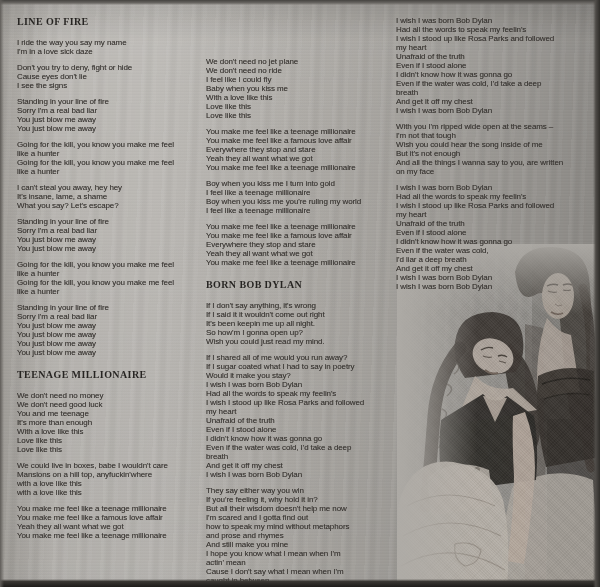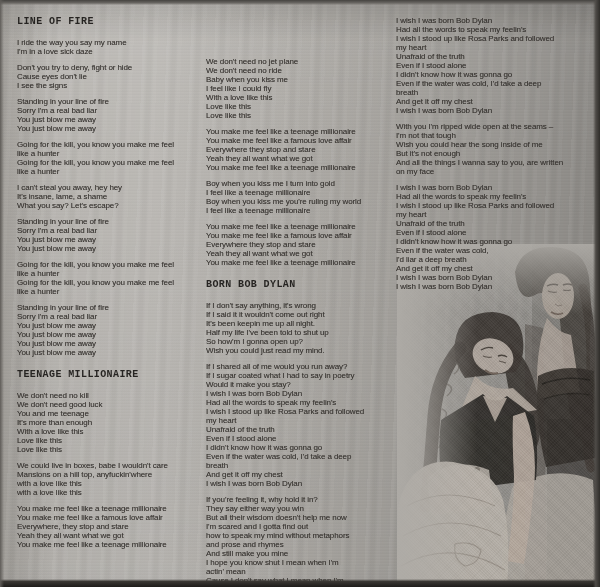--- a/index.html
+++ b/index.html
@@ -26,21 +26,21 @@
     background:linear-gradient(270deg,#2e2c29 0%,#4e4b47 60%,rgba(0,0,0,0) 100%);}
   .edge-left{position:absolute;left:0;top:0;width:4px;height:587px;z-index:6;
     background:linear-gradient(90deg,#5f5c58 0%,rgba(0,0,0,0) 100%);}
 
   
   .col{position:absolute;z-index:3;}
   .col-1{left:17px;top:14px;width:194px;}
   .col-2{left:206px;top:16px;width:188px;margin-top:41px;}
   .col-3{left:396px;top:16px;width:204px;}
   .song-heading{
-    font-family:Liberation Mono, monospace;
+    font-family:Liberation Serif, serif;
     font-weight:700;font-size:10px;letter-spacing:0.4px;
     color:rgba(26,24,22,0.92);
     margin:12px 0 11px 0;white-space:nowrap;
   }
   .col .song-heading:first-child{margin-top:2px;}
   .stanza{margin:0 0 7px 0;}
   .line{
     font-size:8px;line-height:9px;letter-spacing:-0.1px;
     color:rgba(52,49,46,0.88);white-space:nowrap;
     text-shadow:0 0 0.4px rgba(52,49,46,0.55);
@@ -176,48 +176,47 @@
     <div class="stanza">
       <div class="line">Standing in your line of fire</div>
       <div class="line">Sorry I'm a real bad liar</div>
       <div class="line">You just blow me away</div>
       <div class="line">You just blow me away</div>
       <div class="line">You just blow me away</div>
       <div class="line">You just blow me away</div>
     </div>
     <div class="song-heading">TEENAGE MILLIONAIRE</div>
     <div class="stanza">
-      <div class="line">We don't need no kill</div>
+      <div class="line">We don't need no money</div>
       <div class="line">We don't need good luck</div>
       <div class="line">You and me teenage</div>
       <div class="line">It's more than enough</div>
       <div class="line">With a love like this</div>
       <div class="line">Love like this</div>
       <div class="line">Love like this</div>
     </div>
     <div class="stanza">
       <div class="line">We could live in boxes, babe I wouldn't care</div>
       <div class="line">Mansions on a hill top, anyfuckin'where</div>
       <div class="line">with a love like this</div>
       <div class="line">with a love like this</div>
     </div>
     <div class="stanza">
       <div class="line">You make me feel like a teenage millionaire</div>
       <div class="line">You make me feel like a famous love affair</div>
-      <div class="line">Everywhere, they stop and stare</div>
       <div class="line">Yeah they all want what we got</div>
       <div class="line">You make me feel like a teenage millionaire</div>
     </div>
   </div>
 <div class="col col-2">
     <div class="stanza">
       <div class="line">We don't need no jet plane</div>
       <div class="line">We don't need no ride</div>
+      <div class="line">I feel like I could fly</div>
       <div class="line">Baby when you kiss me</div>
-      <div class="line">I feel like I could fly</div>
       <div class="line">With a love like this</div>
       <div class="line">Love like this</div>
       <div class="line">Love like this</div>
     </div>
     <div class="stanza">
       <div class="line">You make me feel like a teenage millionaire</div>
       <div class="line">You make me feel like a famous love affair</div>
       <div class="line">Everywhere they stop and stare</div>
       <div class="line">Yeah they all want what we got</div>
       <div class="line">You make me feel like a teenage millionaire</div>
@@ -233,49 +232,48 @@
       <div class="line">You make me feel like a famous love affair</div>
       <div class="line">Everywhere they stop and stare</div>
       <div class="line">Yeah they all want what we got</div>
       <div class="line">You make me feel like a teenage millionaire</div>
     </div>
     <div class="song-heading">BORN BOB DYLAN</div>
     <div class="stanza">
       <div class="line">If I don't say anything, it's wrong</div>
       <div class="line">If I said it it wouldn't come out right</div>
       <div class="line">It's been keepin me up all night.</div>
-      <div class="line">Half my life I've been told to shut up</div>
       <div class="line">So how'm I gonna open up?</div>
       <div class="line">Wish you could just read my mind.</div>
     </div>
     <div class="stanza">
       <div class="line">If I shared all of me would you run away?</div>
       <div class="line">If I sugar coated what I had to say in poetry</div>
       <div class="line">Would it make you stay?</div>
       <div class="line">I wish I was born Bob Dylan</div>
       <div class="line">Had all the words to speak my feelin's</div>
       <div class="line">I wish I stood up like Rosa Parks and followed</div>
       <div class="line">my heart</div>
       <div class="line">Unafraid of the truth</div>
       <div class="line">Even if I stood alone</div>
       <div class="line">I didn't know how it was gonna go</div>
       <div class="line">Even if the water was cold, I'd take a deep</div>
       <div class="line">breath</div>
       <div class="line">And get it off my chest</div>
       <div class="line">I wish I was born Bob Dylan</div>
     </div>
     <div class="stanza">
+      <div class="line">They say either way you win</div>
       <div class="line">If you're feeling it, why hold it in?</div>
-      <div class="line">They say either way you win</div>
       <div class="line">But all their wisdom doesn't help me now</div>
       <div class="line">I'm scared and I gotta find out</div>
       <div class="line">how to speak my mind without metaphors</div>
       <div class="line">and prose and rhymes</div>
       <div class="line">And still make you mine</div>
-      <div class="line">I hope you know shut I mean when I'm</div>
+      <div class="line">I hope you know what I mean when I'm</div>
       <div class="line">actin' mean</div>
       <div class="line">Cause I don't say what I mean when I'm</div>
       <div class="line">caught in between</div>
       <div class="line">And I'm afraid the real you is eluding me</div>
     </div>
   </div>
 <div class="col col-3">
     <div class="stanza">
       <div class="line">I wish I was born Bob Dylan</div>
       <div class="line">Had all the words to speak my feelin's</div>

